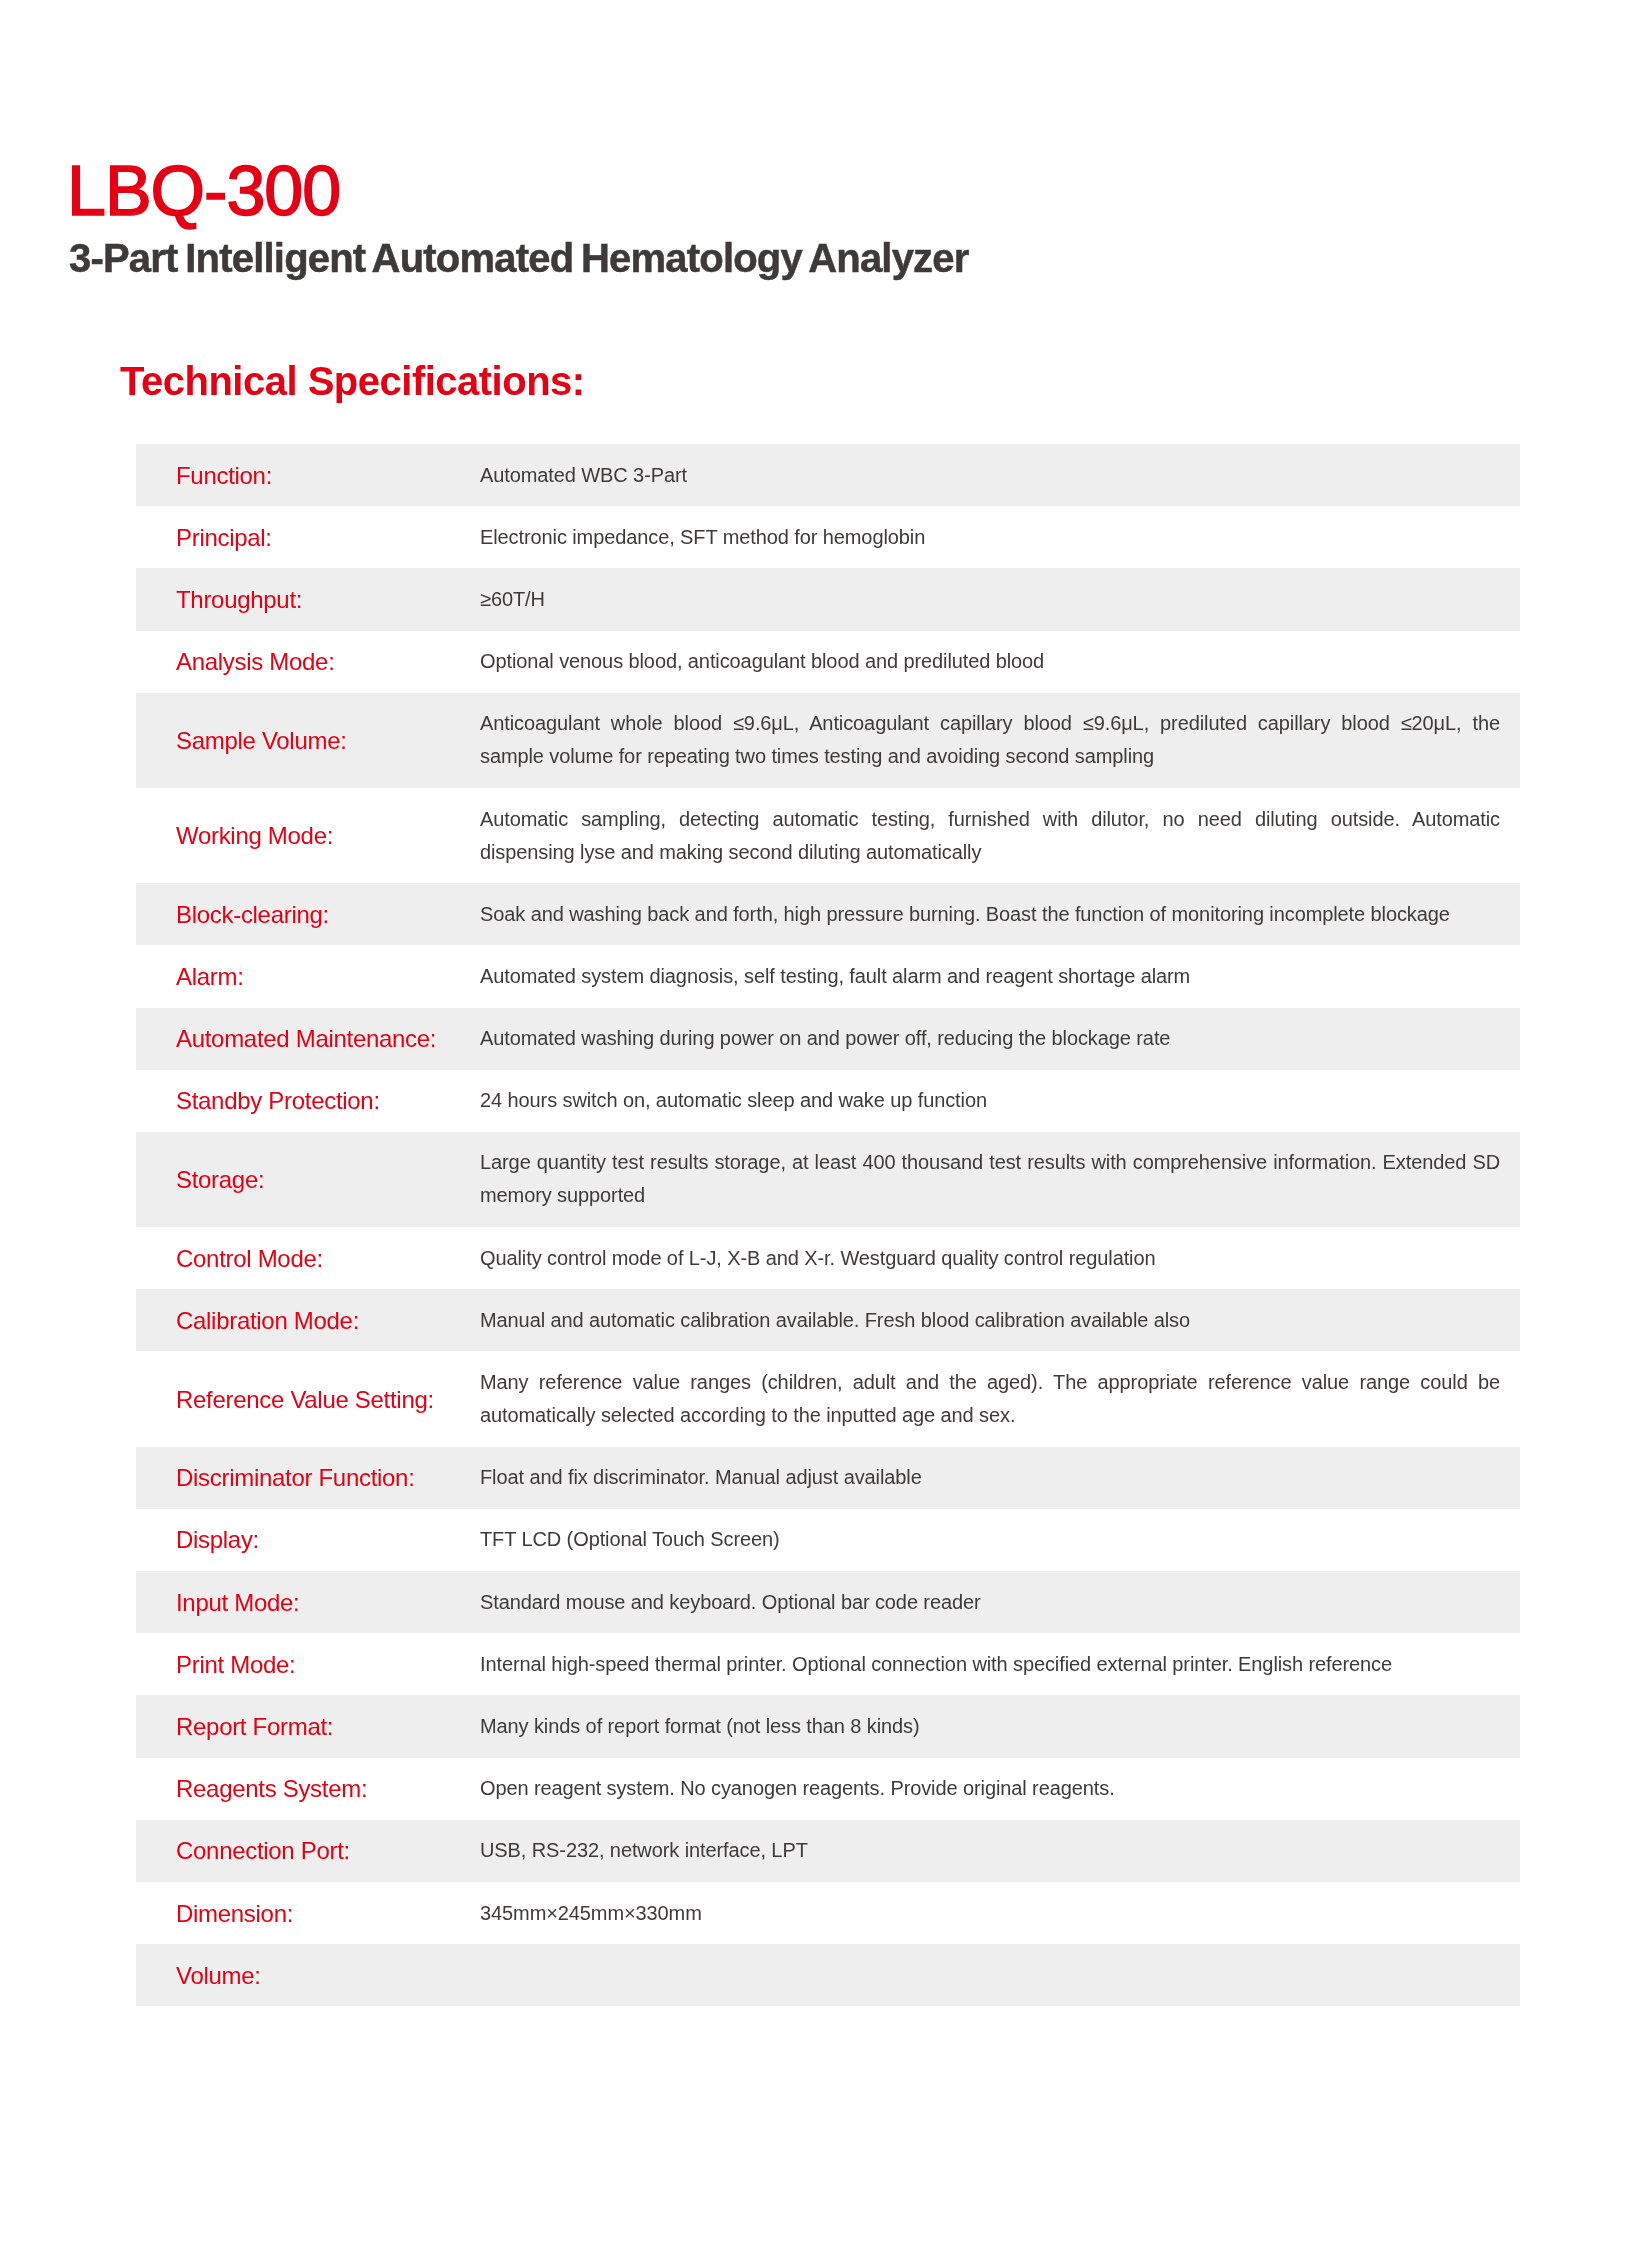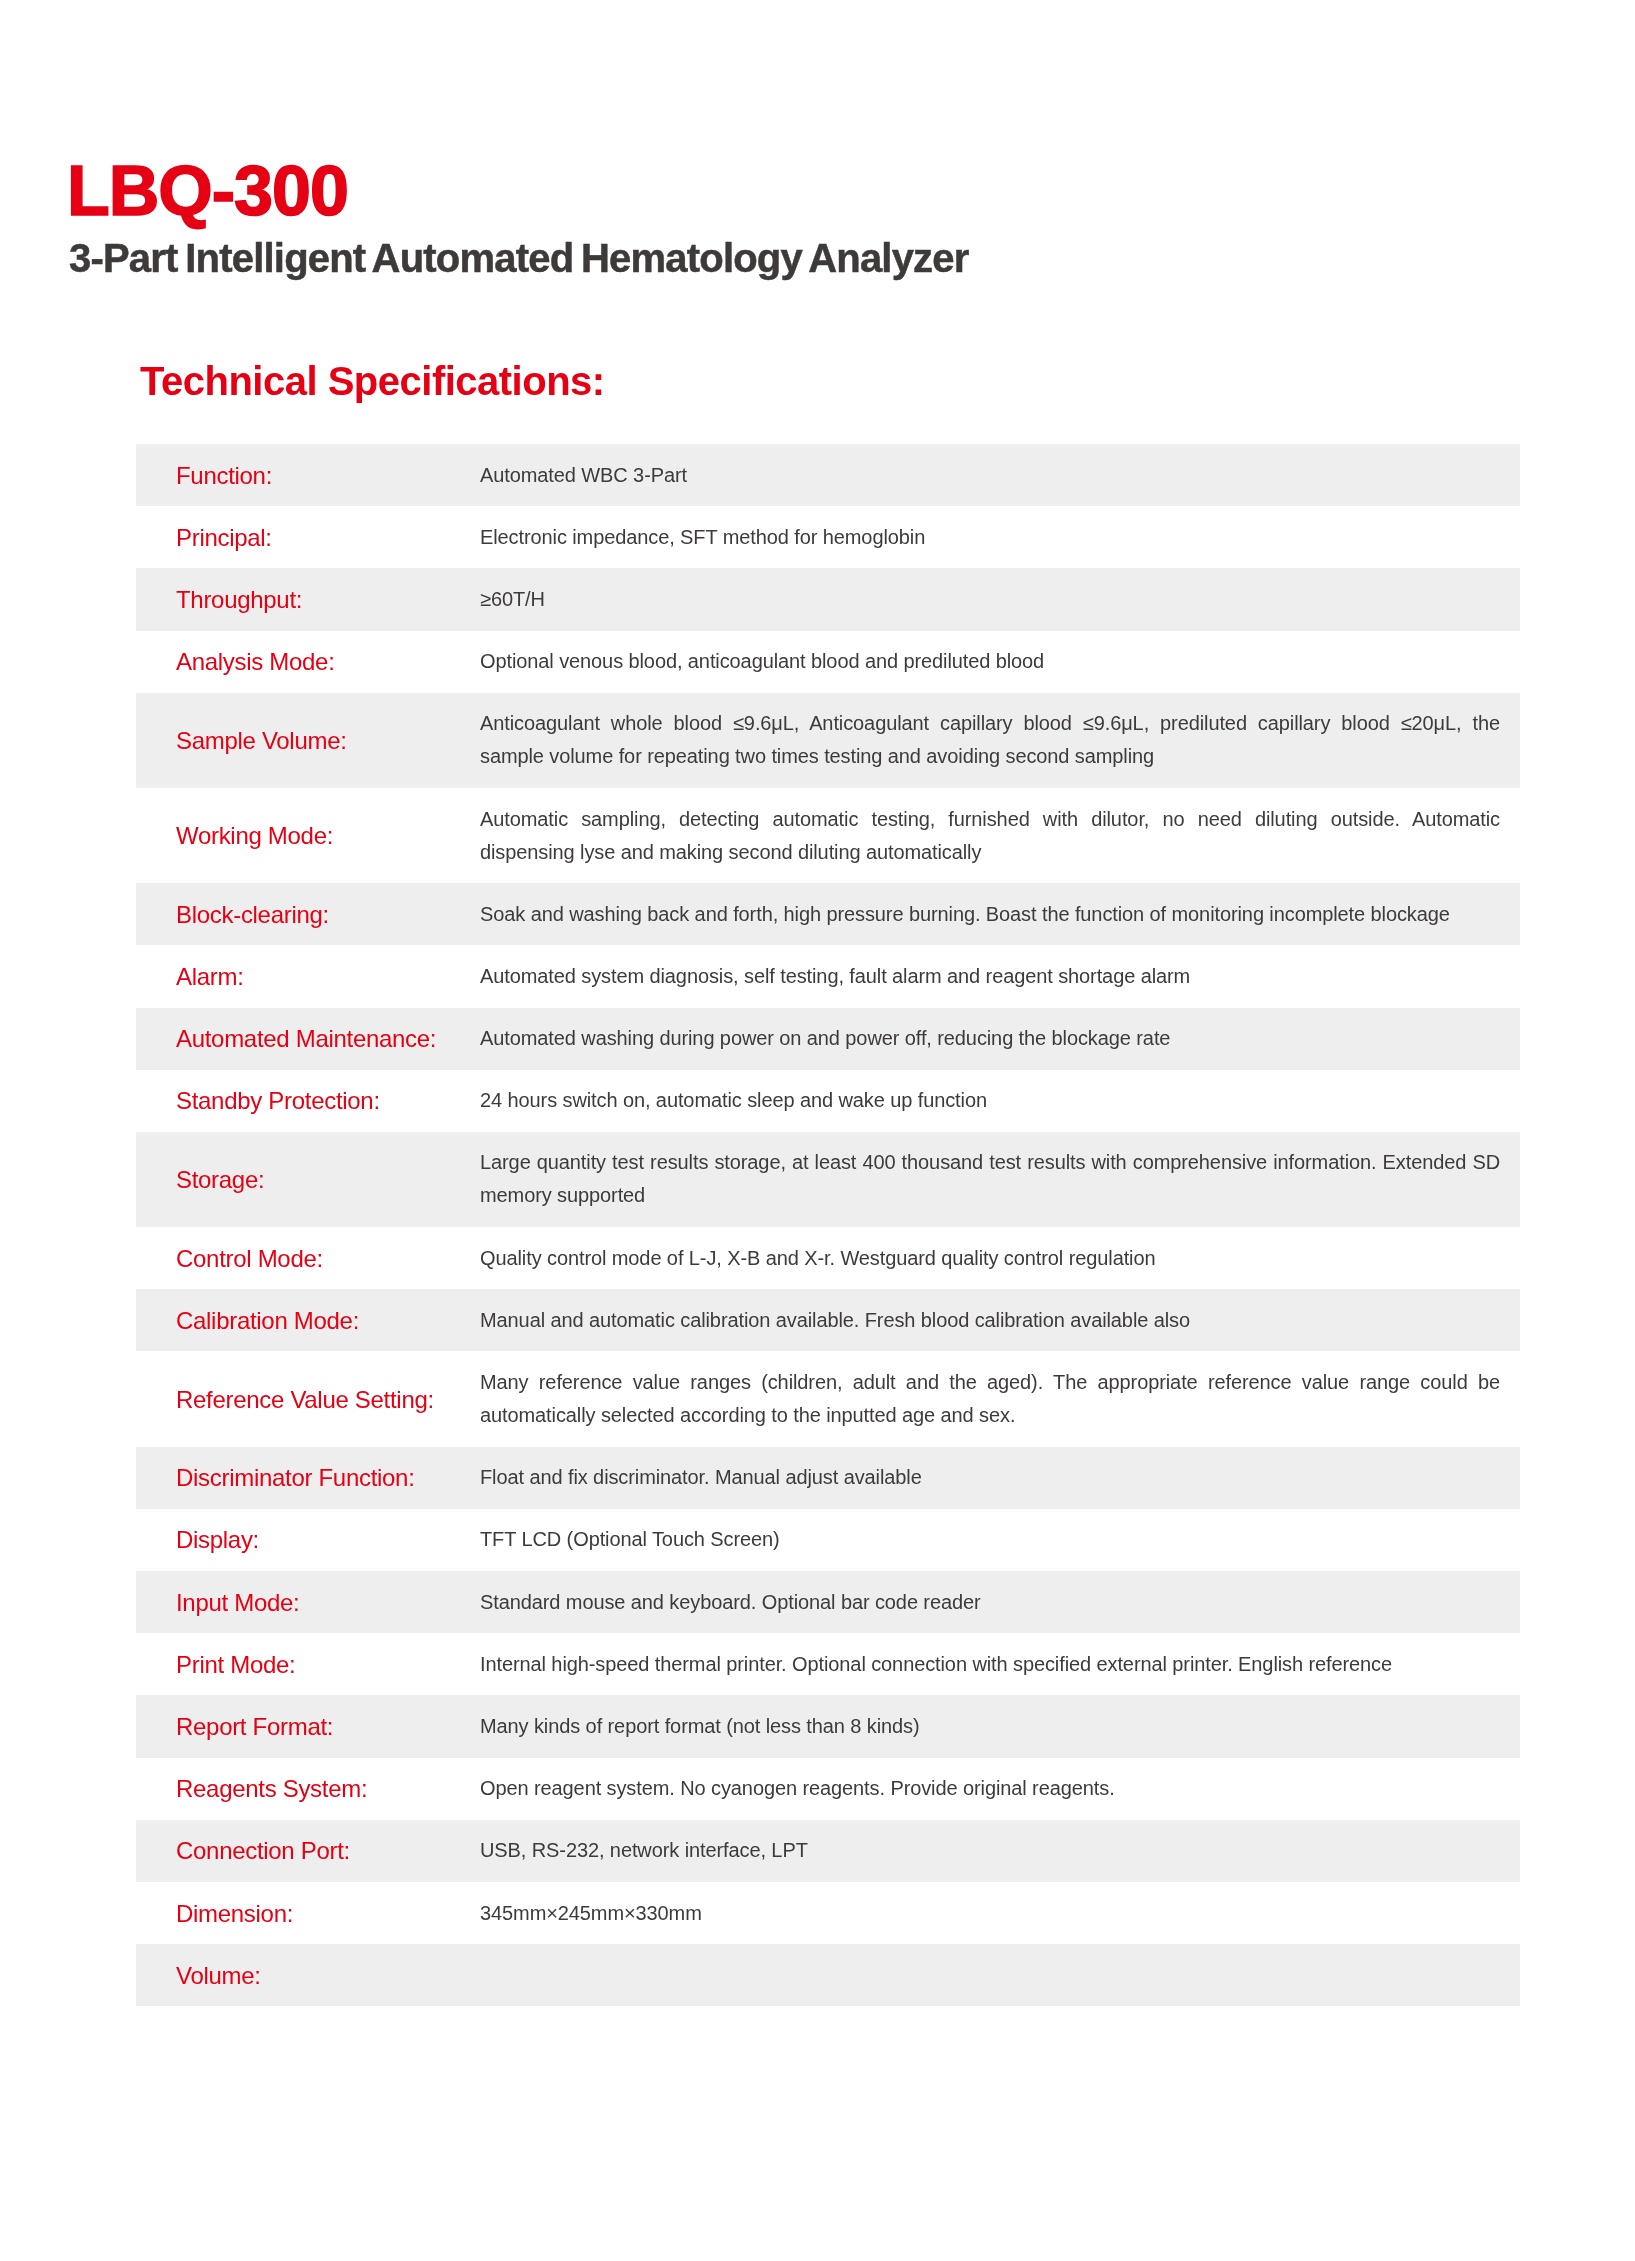--- a/index.html
+++ b/index.html
@@ -15,42 +15,42 @@
     background: #ffffff;
     position: relative;
     font-family: "Liberation Sans", sans-serif;
   }
   .product-title {
     position: absolute;
     left: 67px;
     top: 156px;
     font-size: 70px;
     line-height: 1;
-    font-weight: 700;
+    font-weight: 400;
     letter-spacing: -1px;
     color: var(--accent-red);
     -webkit-text-stroke: 1.6px var(--accent-red);
     white-space: nowrap;
   }
   .product-subtitle {
     position: absolute;
     left: 69px;
     top: 236px;
     font-size: 40px;
     line-height: 1.1;
     font-weight: 700;
     letter-spacing: -0.8px;
     word-spacing: -2.6px;
     color: var(--body-text);
     -webkit-text-stroke: 0.5px var(--body-text);
     white-space: nowrap;
   }
   .section-title {
     position: absolute;
-    left: 140px;
+    left: 120px;
     top: 361px;
     font-size: 40px;
     line-height: 1;
     font-weight: 700;
     letter-spacing: -0.5px;
     color: var(--accent-red);
     white-space: nowrap;
     text-align: center;
   }
   .specs {

